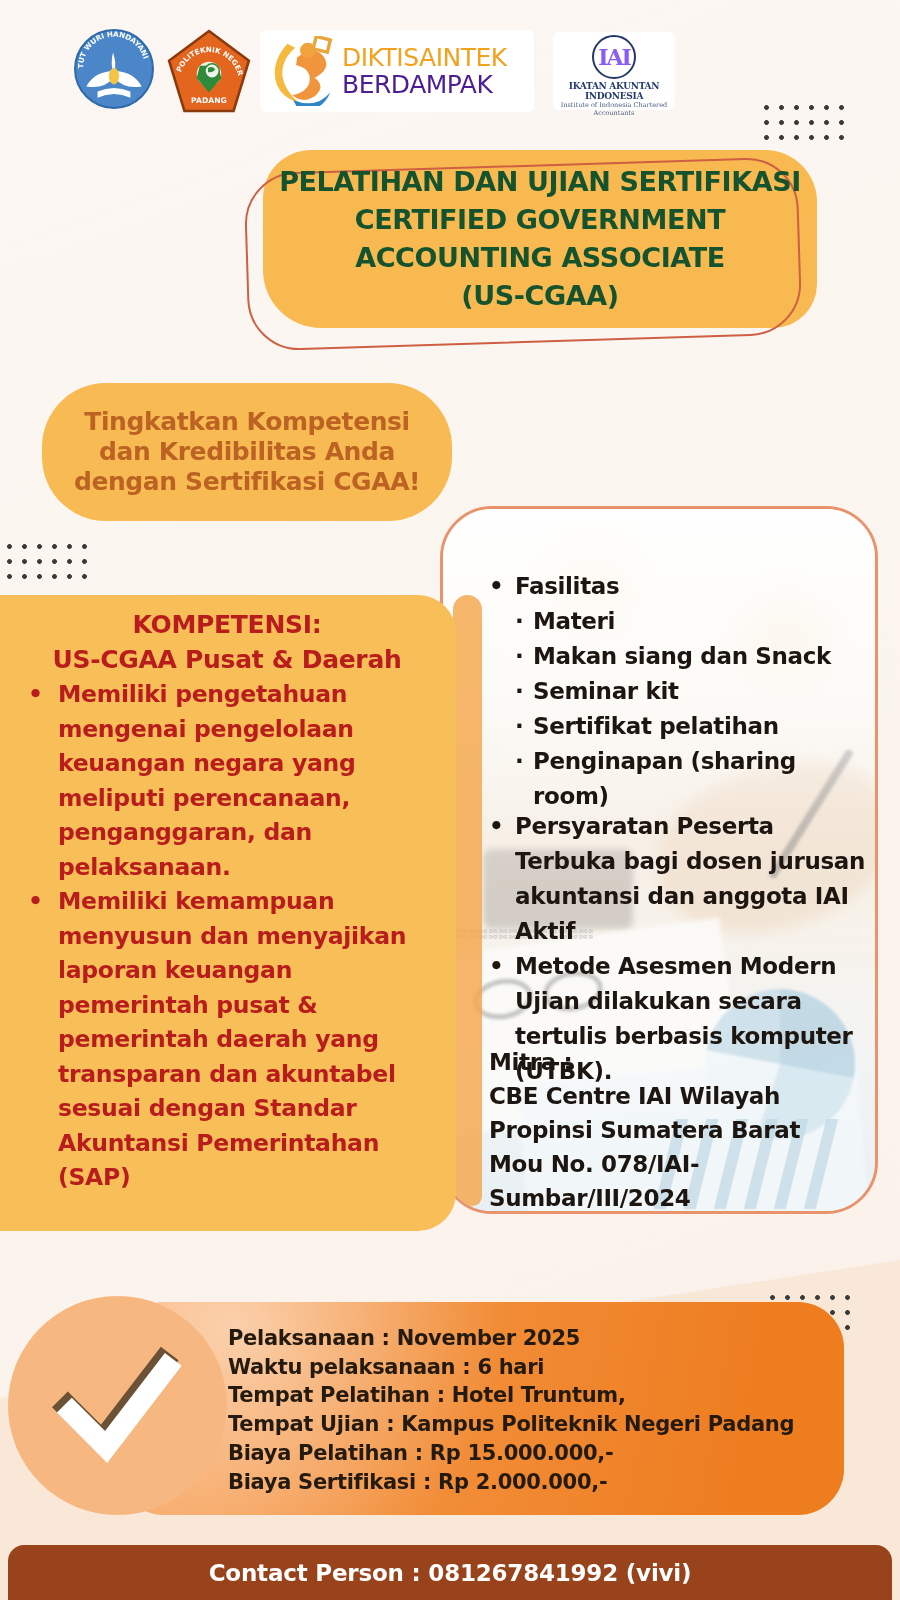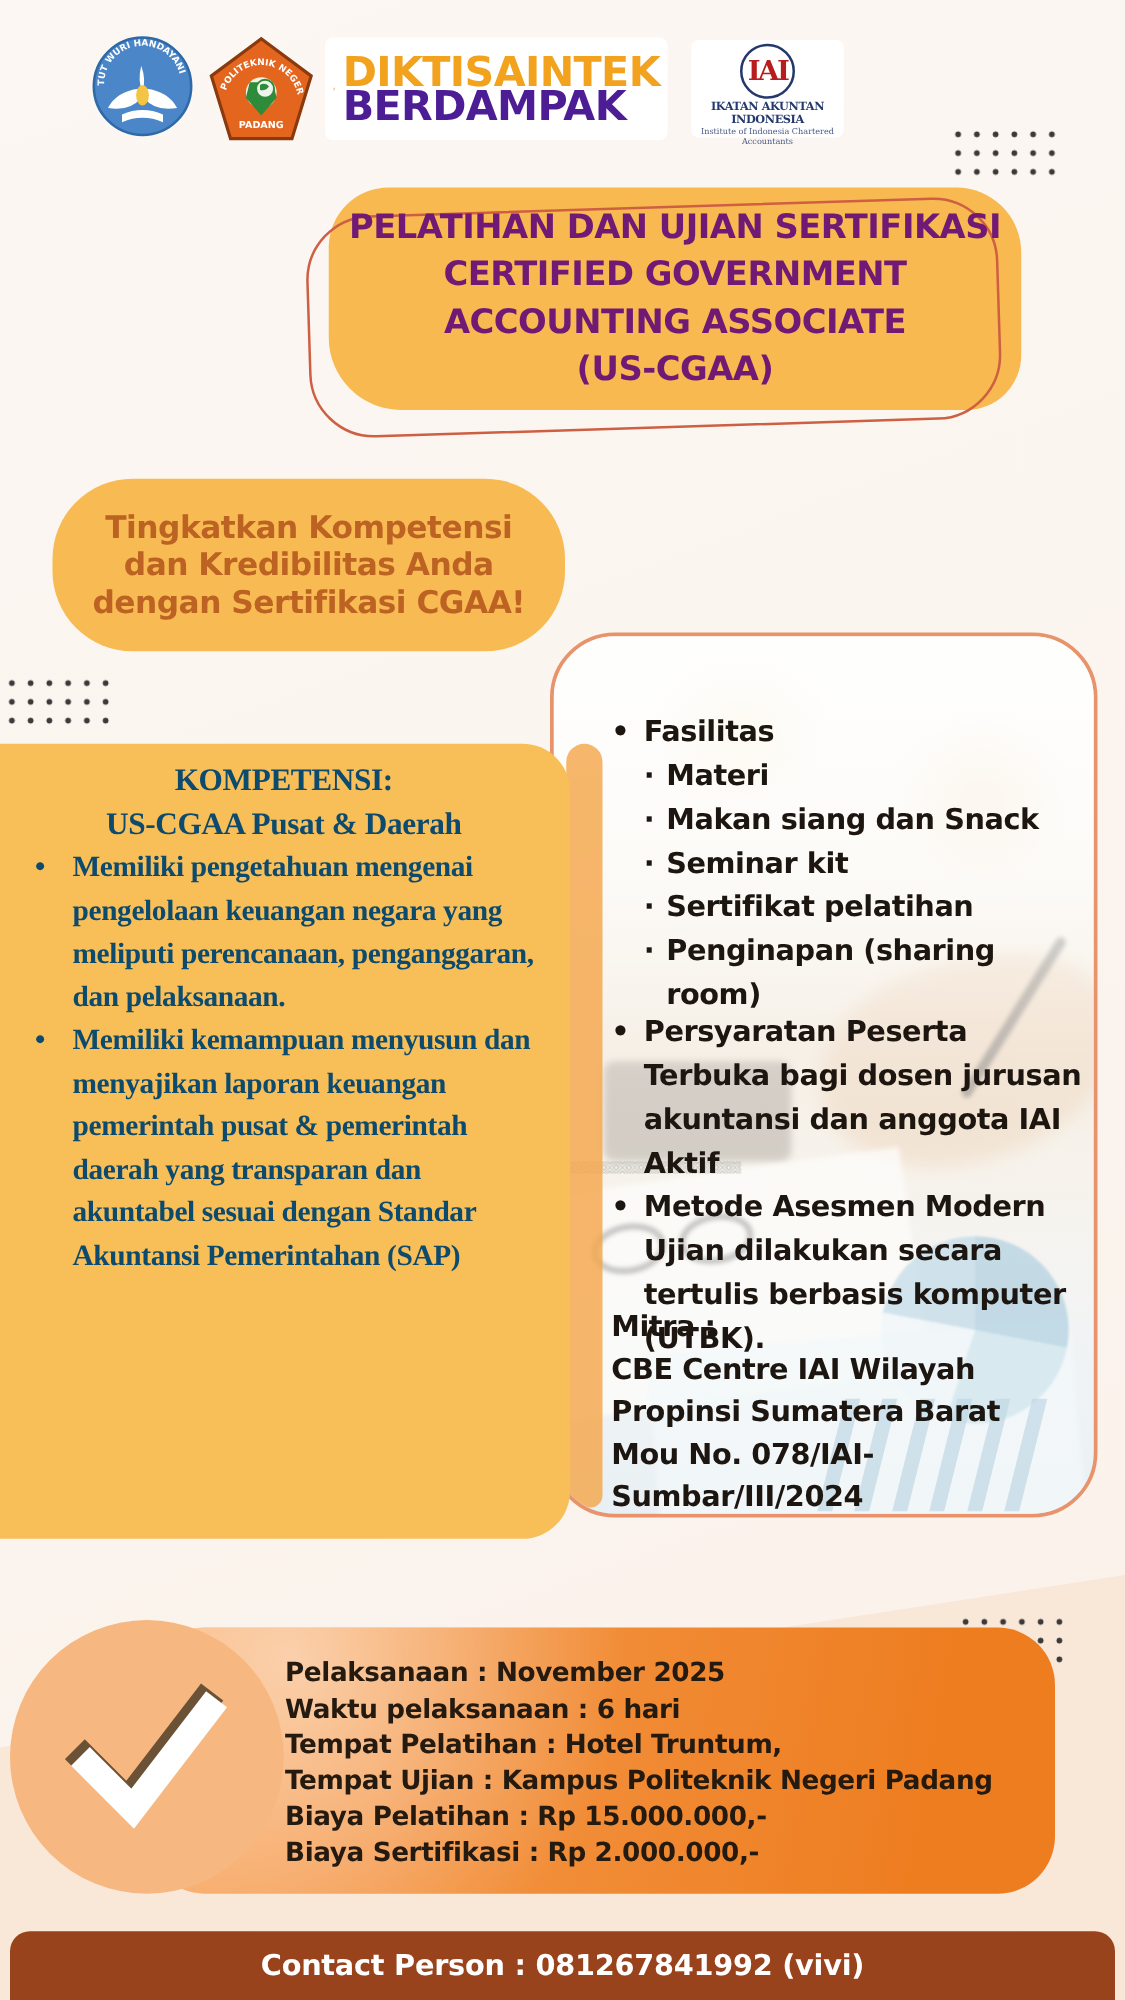--- a/index.html
+++ b/index.html
@@ -18,45 +18,45 @@
   .dots-top-right { left:757px; top:98px; }
   .dots-left { left:0px; top:537px; }
   .dots-bottom-right { left:763px; top:1288px; }
 
   
   .logo { position:absolute; }
   .logo-box { background:#fff; border-radius:6px; }
   #logo-tutwuri { left:73px; top:28px; width:82px; height:82px; }
   #logo-pnp { left:166px; top:29px; width:86px; height:86px; }
   #logo-dikti { left:260px; top:30px; width:274px; height:82px; display:flex; align-items:center; padding:4px 6px; }
-  .dikti-text { margin-left:6px; line-height:27px; font-weight:bold; font-size:33px; letter-spacing:-0.5px; }
+  .dikti-text { margin-left:6px; line-height:27px; font-weight:normal; font-size:25px; letter-spacing:-0.5px; }
   .dikti-l1 { color:#F2A21D; } .dikti-l2 { color:#4c1d95; }
   #logo-iai { left:553px; top:32px; width:122px; height:78px; text-align:center; padding-top:3px; }
   .iai-circle { position:relative; width:44px; height:44px; margin:0 auto; border:2.5px solid #24386b; border-radius:50%; }
   .iai-mono { position:absolute; left:0; right:0; top:7px; font-family:"DejaVu Serif","Liberation Serif",serif;
-    font-weight:bold; font-size:22px; color:#b91c1c; letter-spacing:-2px; }
+    font-weight:bold; font-size:22px; color:#8b5cf6; letter-spacing:-2px; }
   .iai-l1 { font-family:"DejaVu Serif","Liberation Serif",serif; font-size:9px; font-weight:bold; color:#243a6e; margin-top:2px; letter-spacing:-0.3px; }
   .iai-l2 { font-family:"DejaVu Serif","Liberation Serif",serif; font-size:6.5px; color:#4a5b86; }
 
   
   .title-box { position:absolute; left:263px; top:150px; width:554px; height:178px;
     background:#F7B950; border-radius:48px 52px 44px 58px; z-index:3;
     display:flex; flex-direction:column; justify-content:center; text-align:center; }
   .title-box::before { content:""; position:absolute; inset:0; border:2.5px solid #CE5F43;
     border-radius:52px; transform:translate(-17px,15px) rotate(-1.8deg); z-index:-1; }
-  .title-line { font-size:27px; font-weight:bold; color:#701a75; line-height:38px; letter-spacing:-0.4px;text-align:center; }
+  .title-line { font-size:27px; font-weight:bold; color:#14532d; line-height:38px; letter-spacing:-0.4px;text-align:center; }
 
   
   .pill { position:absolute; left:42px; top:383px; width:410px; height:138px; background:#F8BA52;
     border-radius:64px; display:flex; flex-direction:column; justify-content:center; text-align:center; z-index:2; }
   .pill-line { font-size:25px; font-weight:bold; color:#bc6323; line-height:30px; letter-spacing:-0.4px; }
 
   
   .kompetensi { position:absolute; left:0; top:595px; width:456px; height:636px; background:#F8BE58;
-    border-radius:0 38px 38px 0; z-index:4; padding:12px 24px 0 22px; color:#0c4a6e;font-family:Liberation Serif, serif; }
+    border-radius:0 38px 38px 0; z-index:4; padding:12px 24px 0 22px; color:#b91c1c; }
   .kom-h { text-align:center; font-size:25px; font-weight:bold; line-height:35px; letter-spacing:-0.3px; }
   .kom-bullet { display:flex; font-size:23.5px; font-weight:bold; line-height:34.5px; letter-spacing:-0.3px; }
   .kom-bullet::before { content:"\2022"; flex:0 0 30px; text-align:left; padding-left:6px; }
 
   
   .photo-panel { position:absolute; left:440px; top:506px; width:438px; height:708px;
     border:3px solid #E8936B; border-radius:52px; overflow:hidden; z-index:2;
     background:linear-gradient(180deg,#fdfbf7 0%,#f8f3ea 28%,#f0e5d5 46%,#f3ece1 60%,#ecefef 78%,#dfeaf0 100%); }
   .ph { position:absolute; pointer-events:none; }
   .ph-blot1 { left:60px; top:10px; width:180px; height:120px; background:radial-gradient(circle,#f4dca6 0%,transparent 65%); opacity:.55; filter:blur(3px); }

